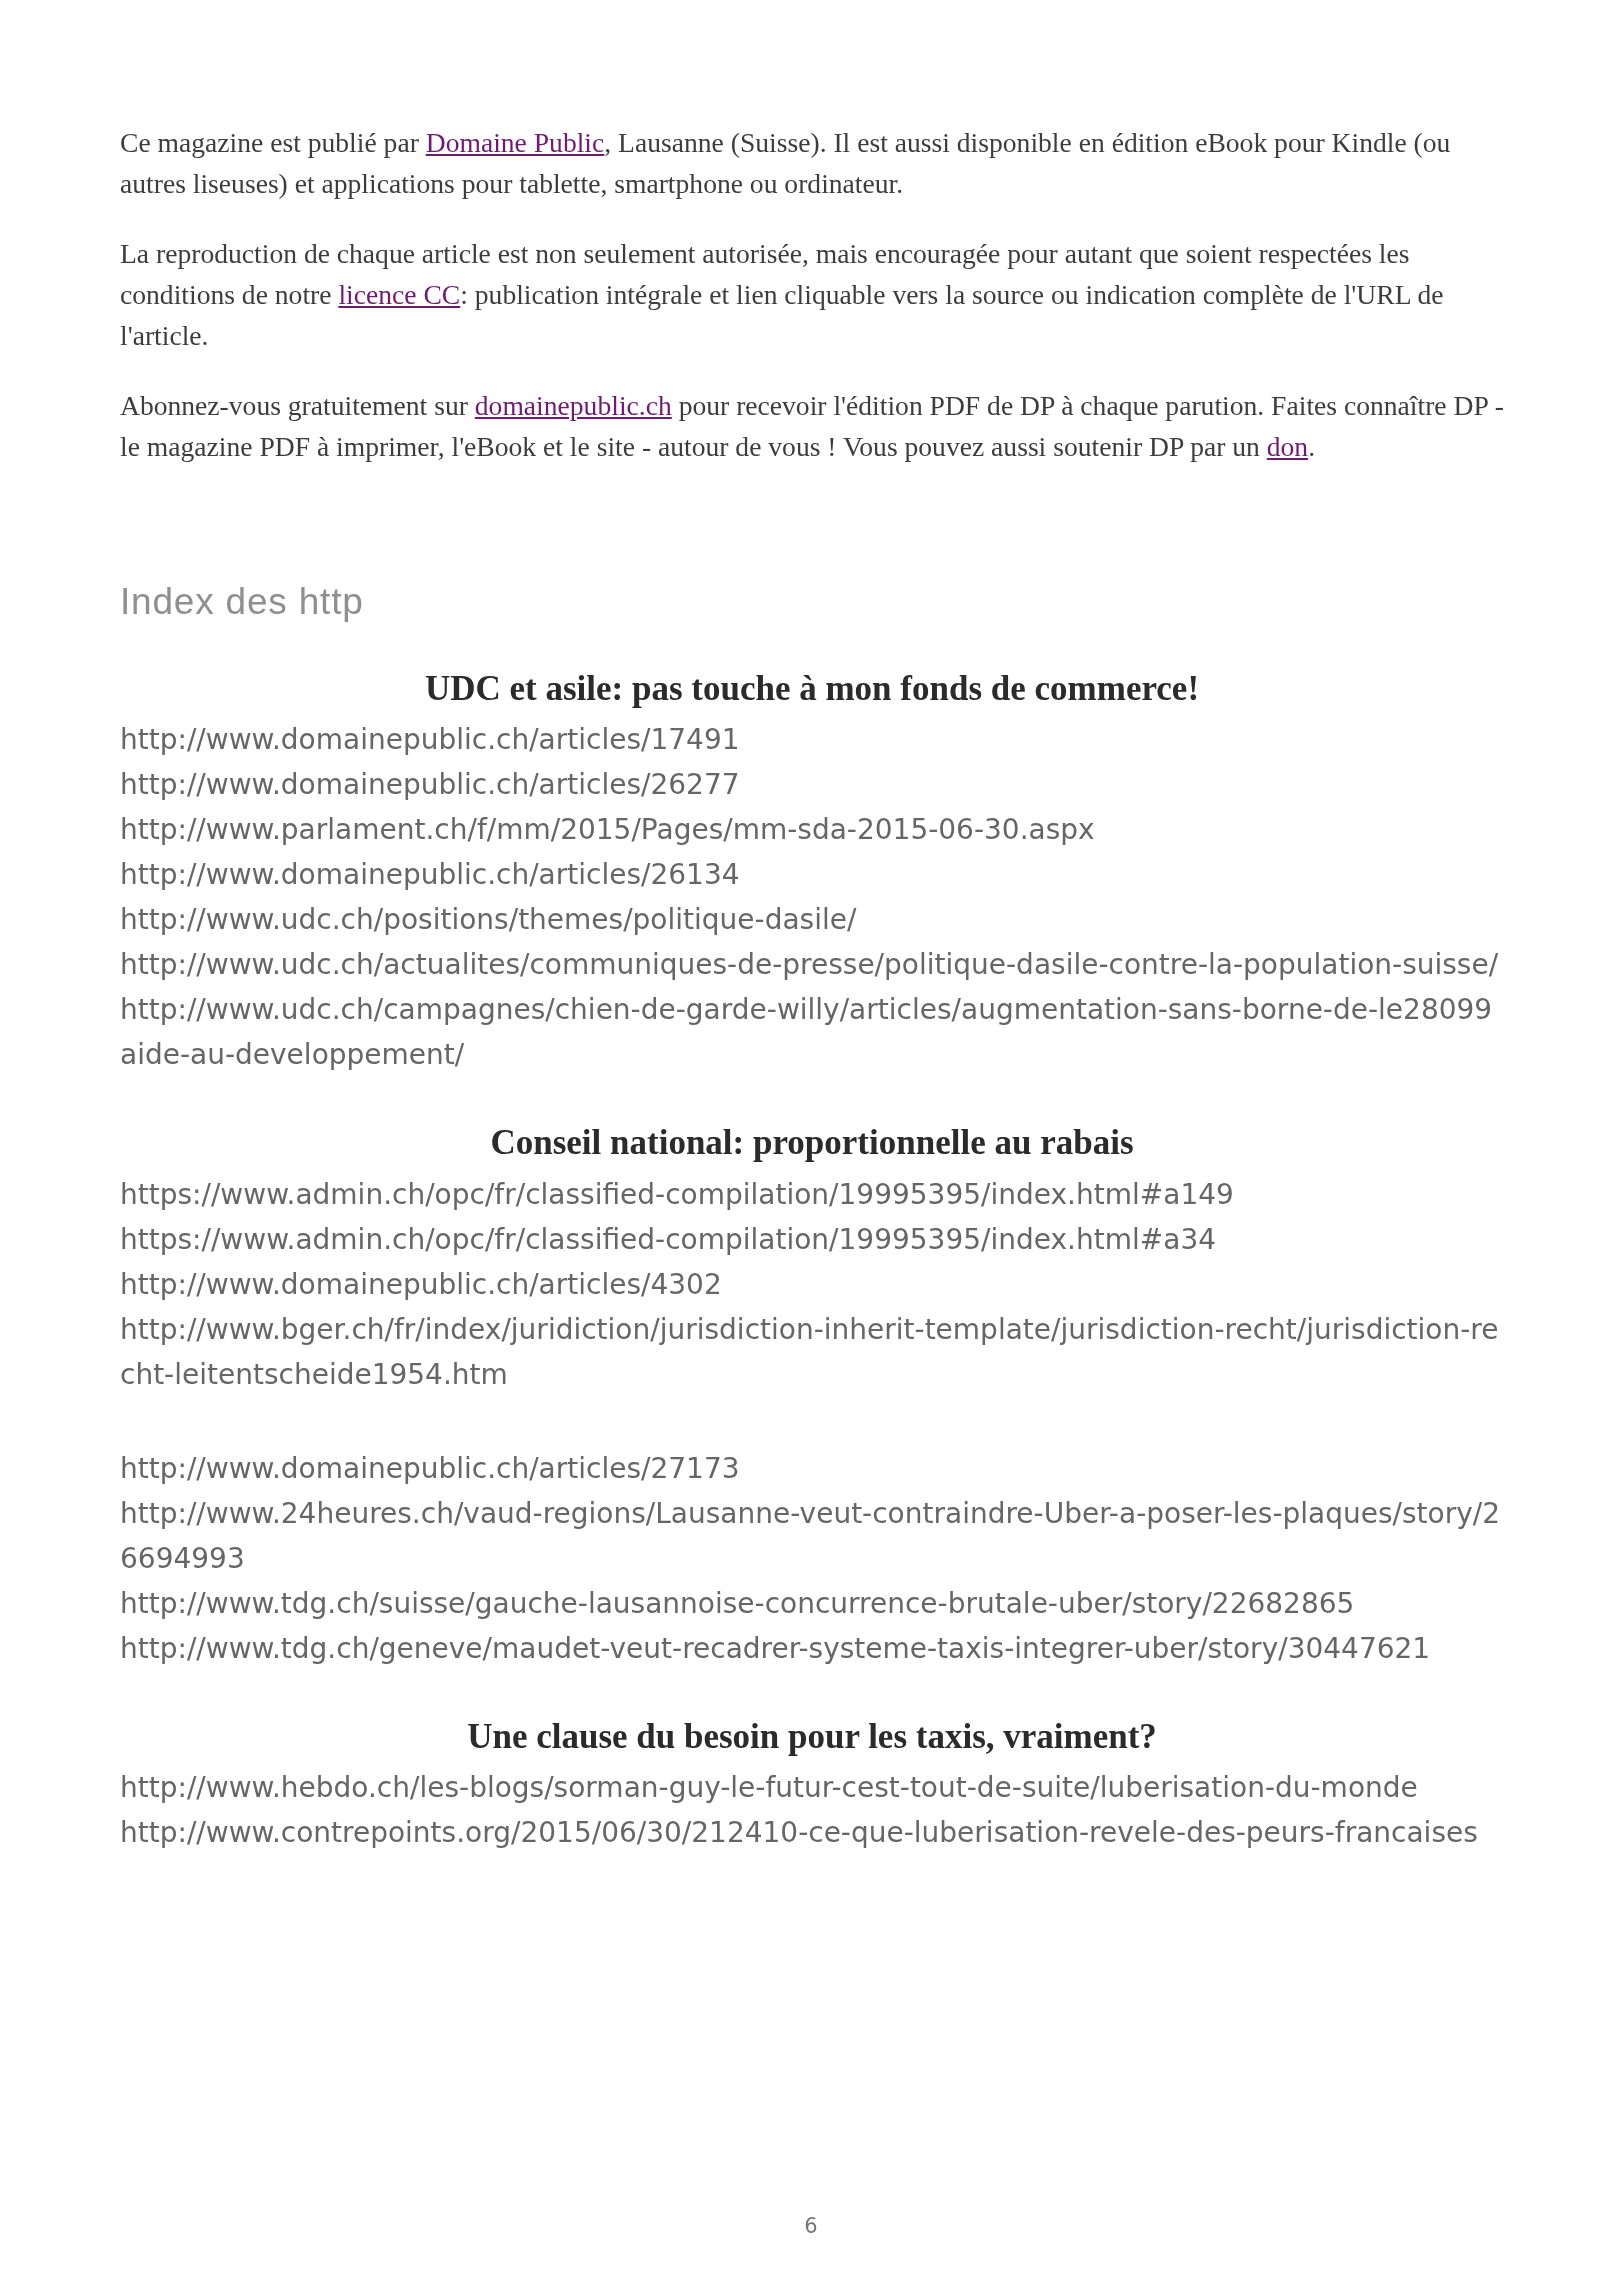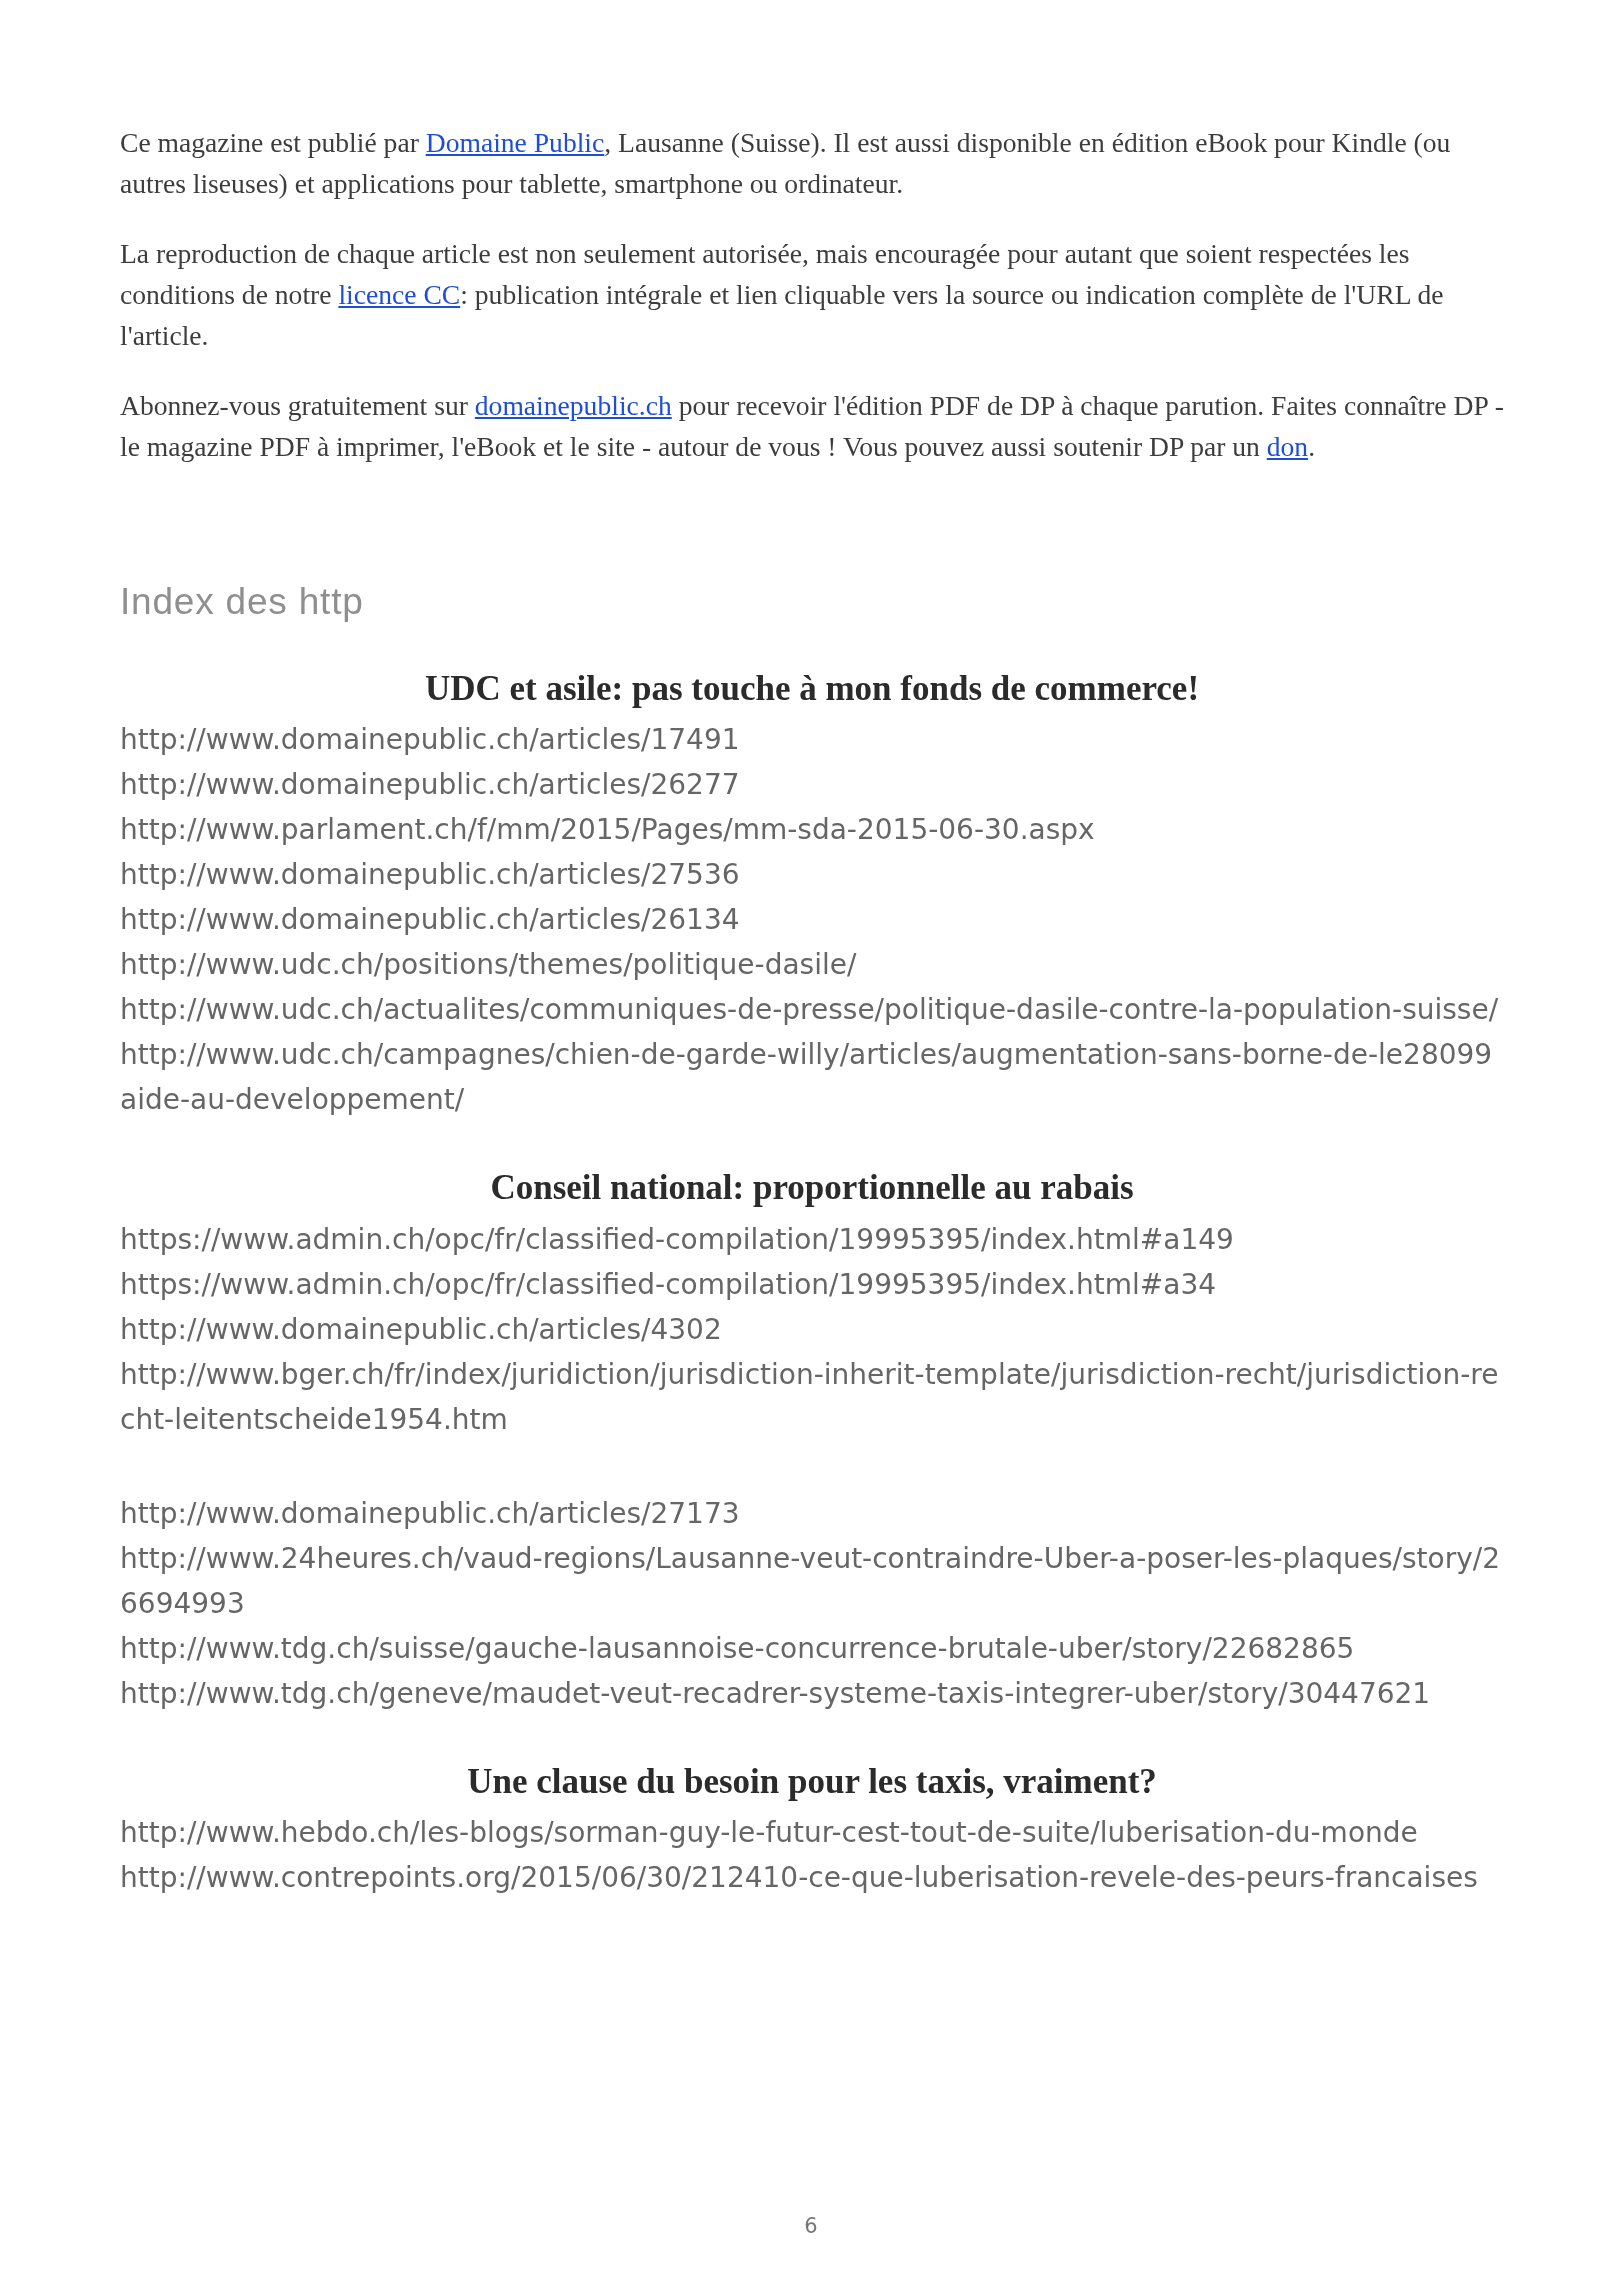--- a/index.html
+++ b/index.html
@@ -16,21 +16,21 @@
     padding: 122px 118px 0 120px;
   }
   .para {
     font-size: 27.6px;
     line-height: 41px;
     margin: 0 0 29px 0;
     max-width: 1385px;
     color: #3d3d3d;
   }
   .para a {
-    color: #1d4ed8;
+    color: #701a75;
     text-decoration: underline;
     cursor: pointer;
   }
   .index-heading {
     font-family: "Liberation Sans", sans-serif;
     font-weight: 400;
     font-size: 37px;
     color: #8f8f8f;
     margin: 114px 0 0 0;
     letter-spacing: 0.8px;
@@ -74,21 +74,20 @@
     </div>
 
   <h2 class="index-heading">Index des http</h2>
 
   <div id="sections">
       <div class="section">
         <h3 class="section-title">UDC et asile: pas touche à mon fonds de commerce!</h3>
         <div class="url">http://www.domainepublic.ch/articles/17491</div>
         <div class="url">http://www.domainepublic.ch/articles/26277</div>
         <div class="url">http://www.parlament.ch/f/mm/2015/Pages/mm-sda-2015-06-30.aspx</div>
-        <div class="url">http://www.domainepublic.ch/articles/27536</div>
         <div class="url">http://www.domainepublic.ch/articles/26134</div>
         <div class="url">http://www.udc.ch/positions/themes/politique-dasile/</div>
         <div class="url">http://www.udc.ch/actualites/communiques-de-presse/politique-dasile-contre-la-population-suisse/</div>
         <div class="url">http://www.udc.ch/campagnes/chien-de-garde-willy/articles/augmentation-sans-borne-de-le28099aide-au-developpement/</div>
       </div>
       <div class="section">
         <h3 class="section-title">Conseil national: proportionnelle au rabais</h3>
         <div class="url">https://www.admin.ch/opc/fr/classified-compilation/19995395/index.html#a149</div>
         <div class="url">https://www.admin.ch/opc/fr/classified-compilation/19995395/index.html#a34</div>
         <div class="url">http://www.domainepublic.ch/articles/4302</div>

